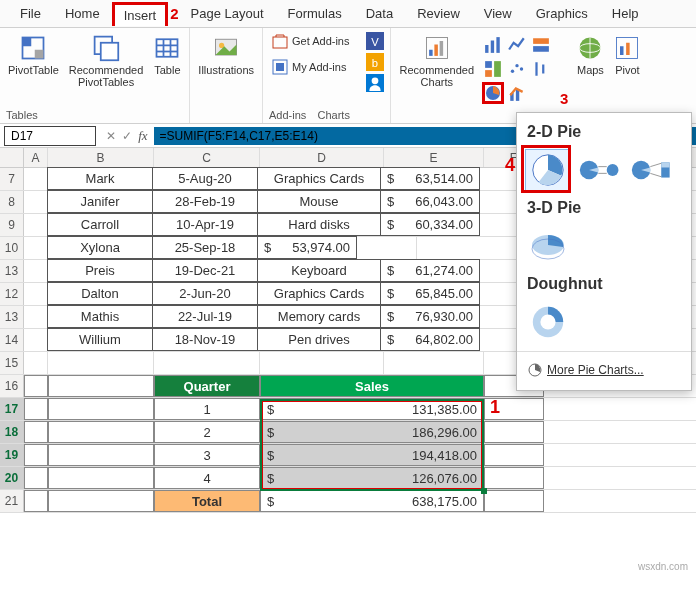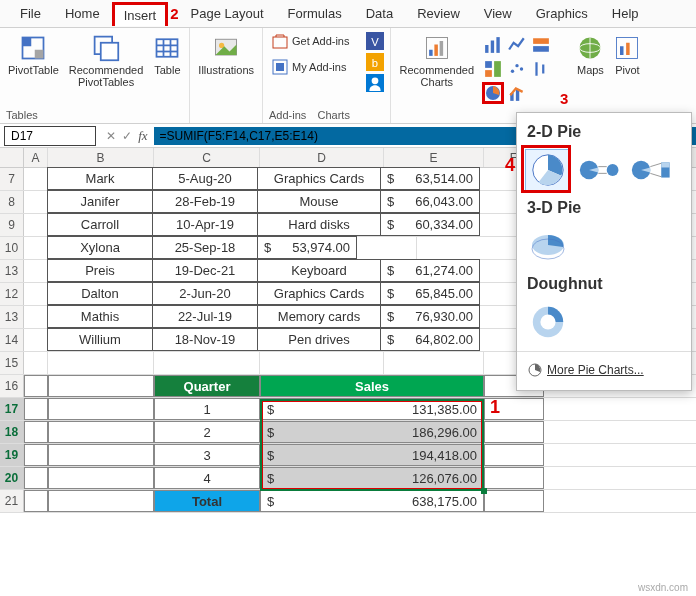--- a/index.html
+++ b/index.html
@@ -44,37 +44,37 @@
   .cell { border-right: 1px solid #ddd; padding: 3px 6px; font-size: 13px; display: flex; align-items: center; overflow: hidden; white-space: nowrap; }
   .c-center { justify-content: center; }
   .data-cell { border: 1px solid #555; margin: -1px 0 0 -1px; }
   .cur-cell { justify-content: space-between; }
   .cur-sym { margin-right: 4px; }
 
   
   .q-header { background: #15803d; color: #fff; font-weight: bold; justify-content: center; border: 1px solid #888; }
   .q-sales-header { background: #00a651; color: #fff; font-weight: bold; justify-content: center; border: 1px solid #888; }
   .q-row .cell { border: 1px solid #888; }
-  .q-total-label { background: #0ea5e9; font-weight: bold; justify-content: center; }
+  .q-total-label { background: #fdba74; font-weight: bold; justify-content: center; }
   .q-sel { background: #d0d0d0; }
 
   
   .red-box { position: absolute; border: 3px solid #d00; pointer-events: none; }
   .anum-label { position: absolute; color: #d00; font-weight: bold; font-size: 18px; }
 
   
   .pie-dropdown { position: absolute; top: 112px; left: 516px; width: 176px; background: #fff; border: 1px solid #bbb; box-shadow: 0 3px 10px rgba(0,0,0,0.25); z-index: 200; padding: 6px 0; }
   .pd-section-title { font-size: 16px; font-weight: 600; padding: 4px 10px; color: #333; }
   .pd-row { display: flex; gap: 6px; padding: 4px 8px; }
   .pd-item { width: 46px; height: 42px; display: flex; align-items: center; justify-content: center; border: 1px solid transparent; cursor: pointer; }
   .pd-item.hover { background:#e8f3ff; border:1px solid #8ab9e6; }
   .pd-sep { height: 1px; background: #ddd; margin: 4px 0; }
   .pd-more { padding: 6px 10px; display: flex; align-items: center; gap: 4px; font-size: 12px; cursor: pointer; }
 
-  .watermark { position: absolute; bottom: 3px; right: 8px; font-size: 10px; color: #aaa; }
+  .watermark { position: absolute; bottom: 24px; right: 8px; font-size: 10px; color: #aaa; }
   
   .sel-outline { position:absolute; border:2px solid #0a7c3c; pointer-events:none; }
   .sel-handle { position:absolute; width:6px; height:6px; background:#0a7c3c; }
 </style>
 </head>
 <body>
 
 <div class="ribbon-tabs">
   <div class="ribbon-tab">File</div>
   <div class="ribbon-tab">Home</div>

